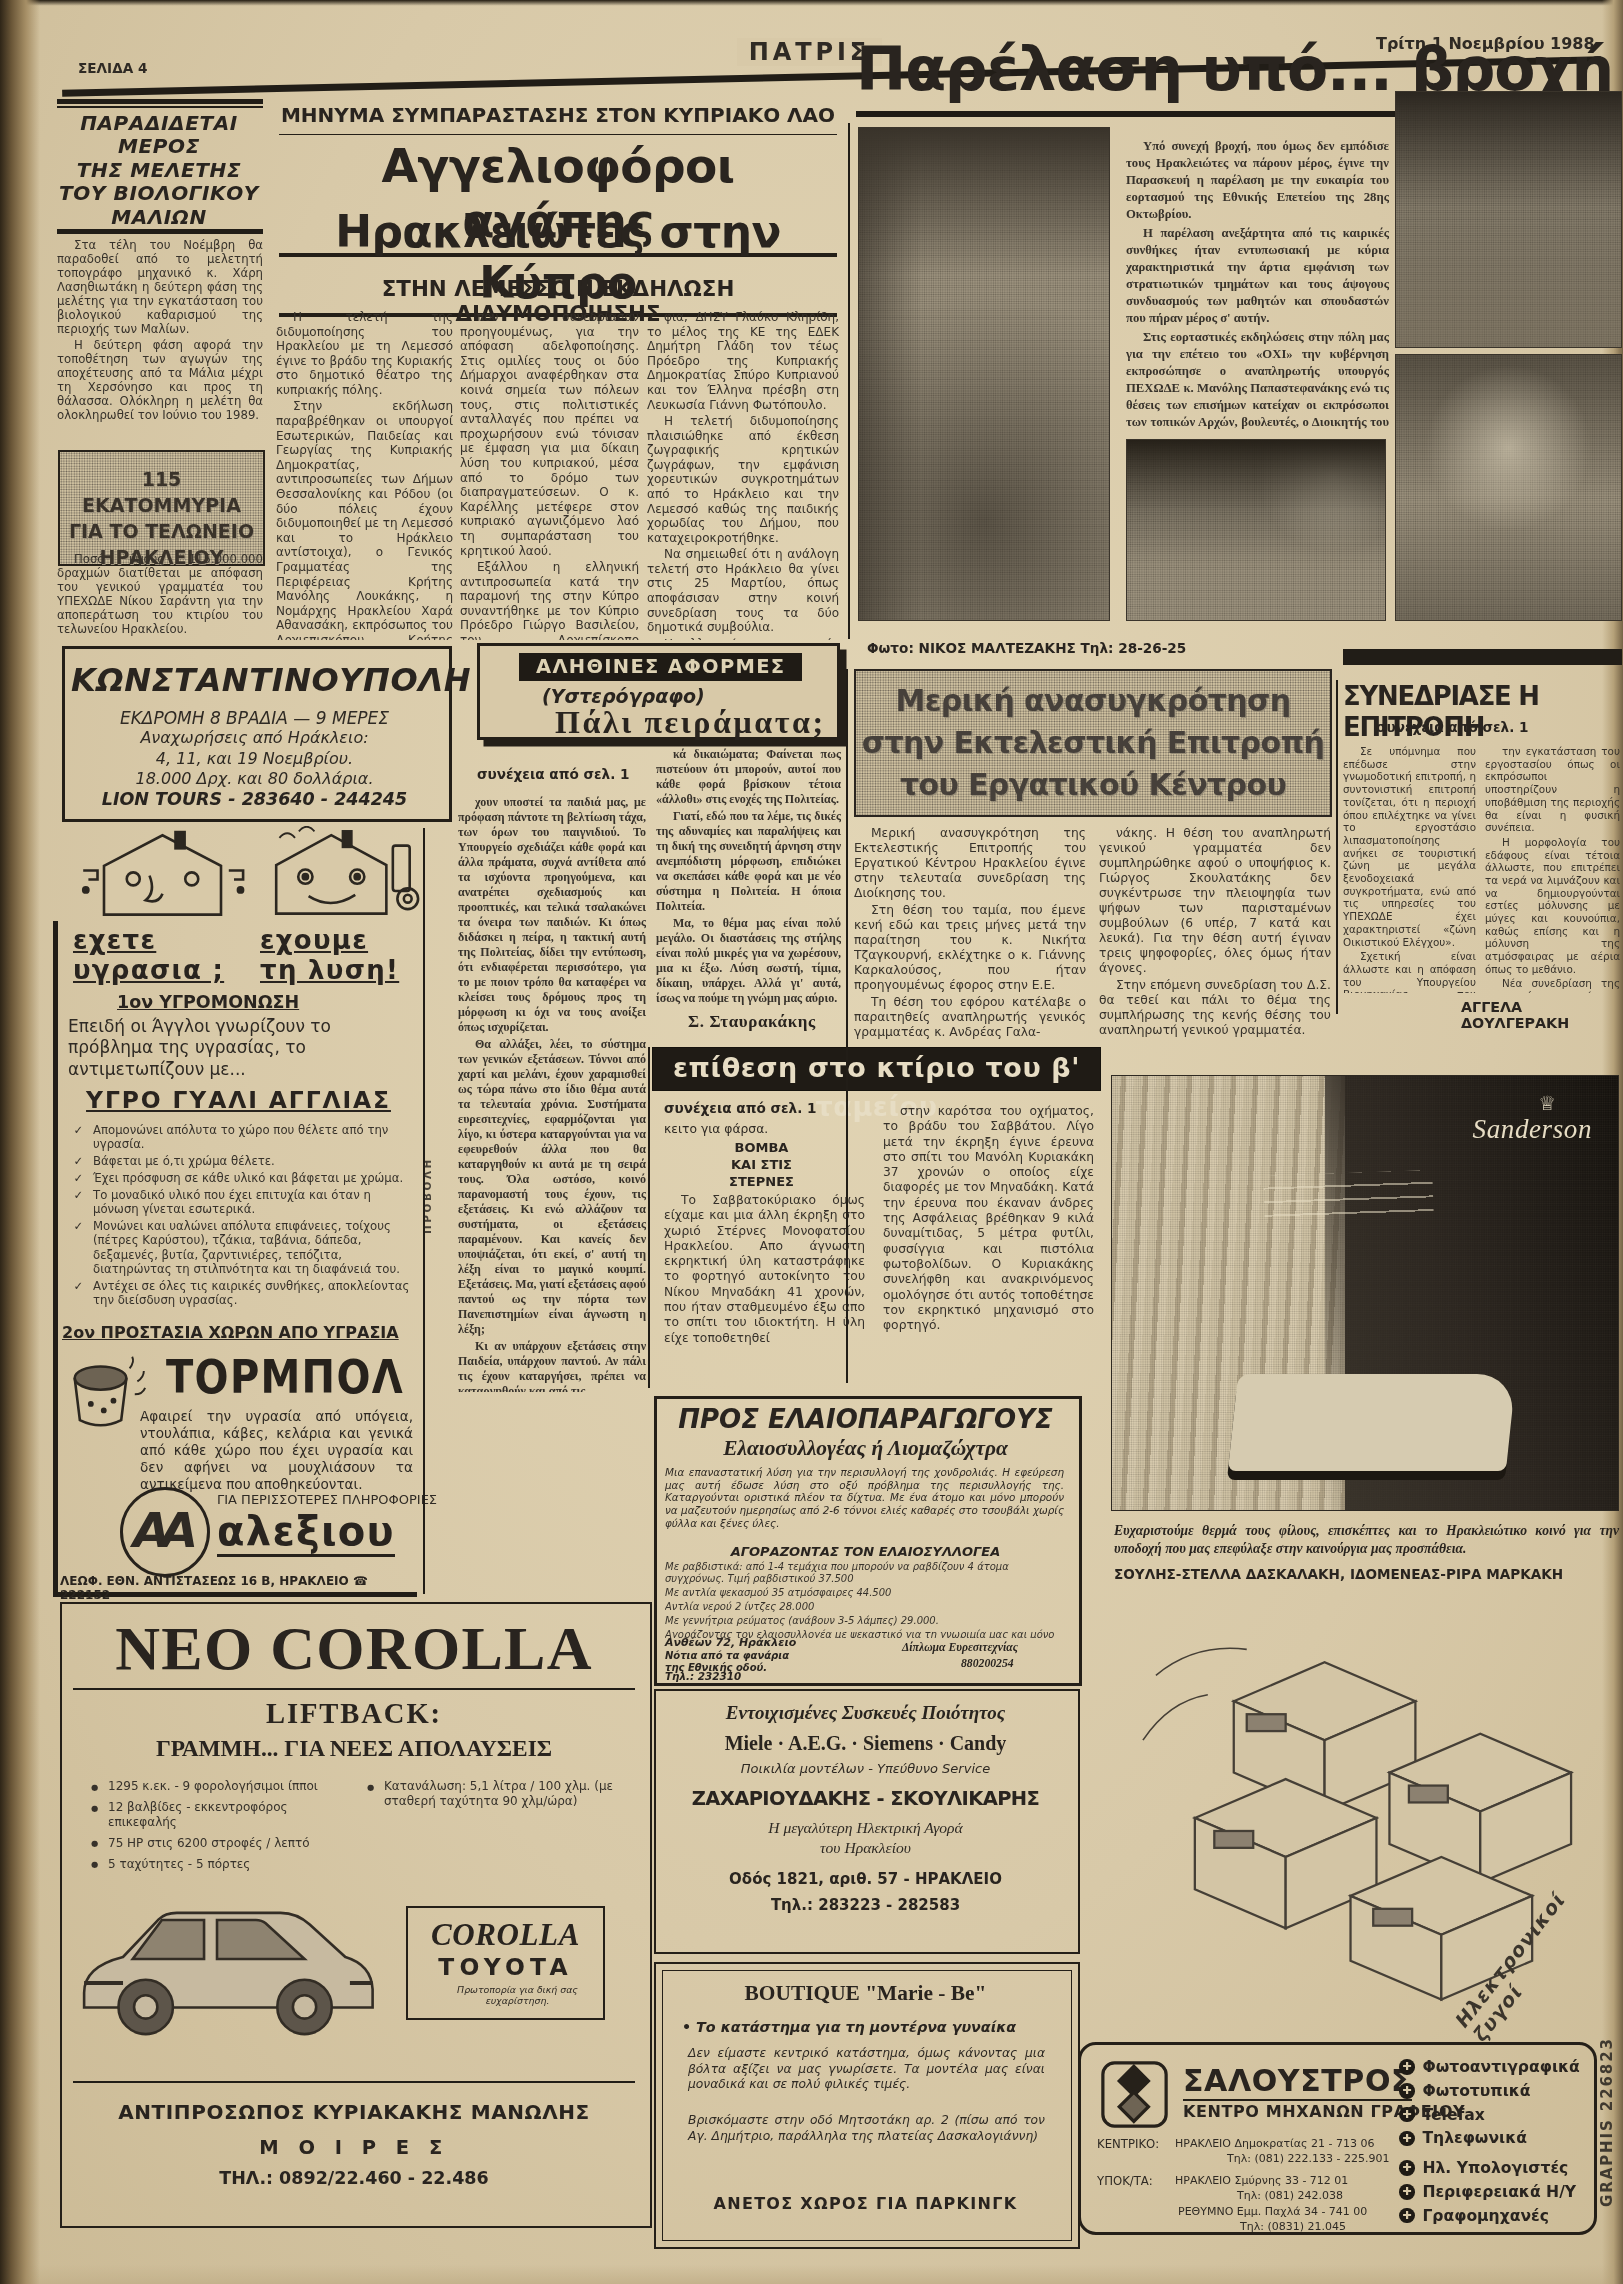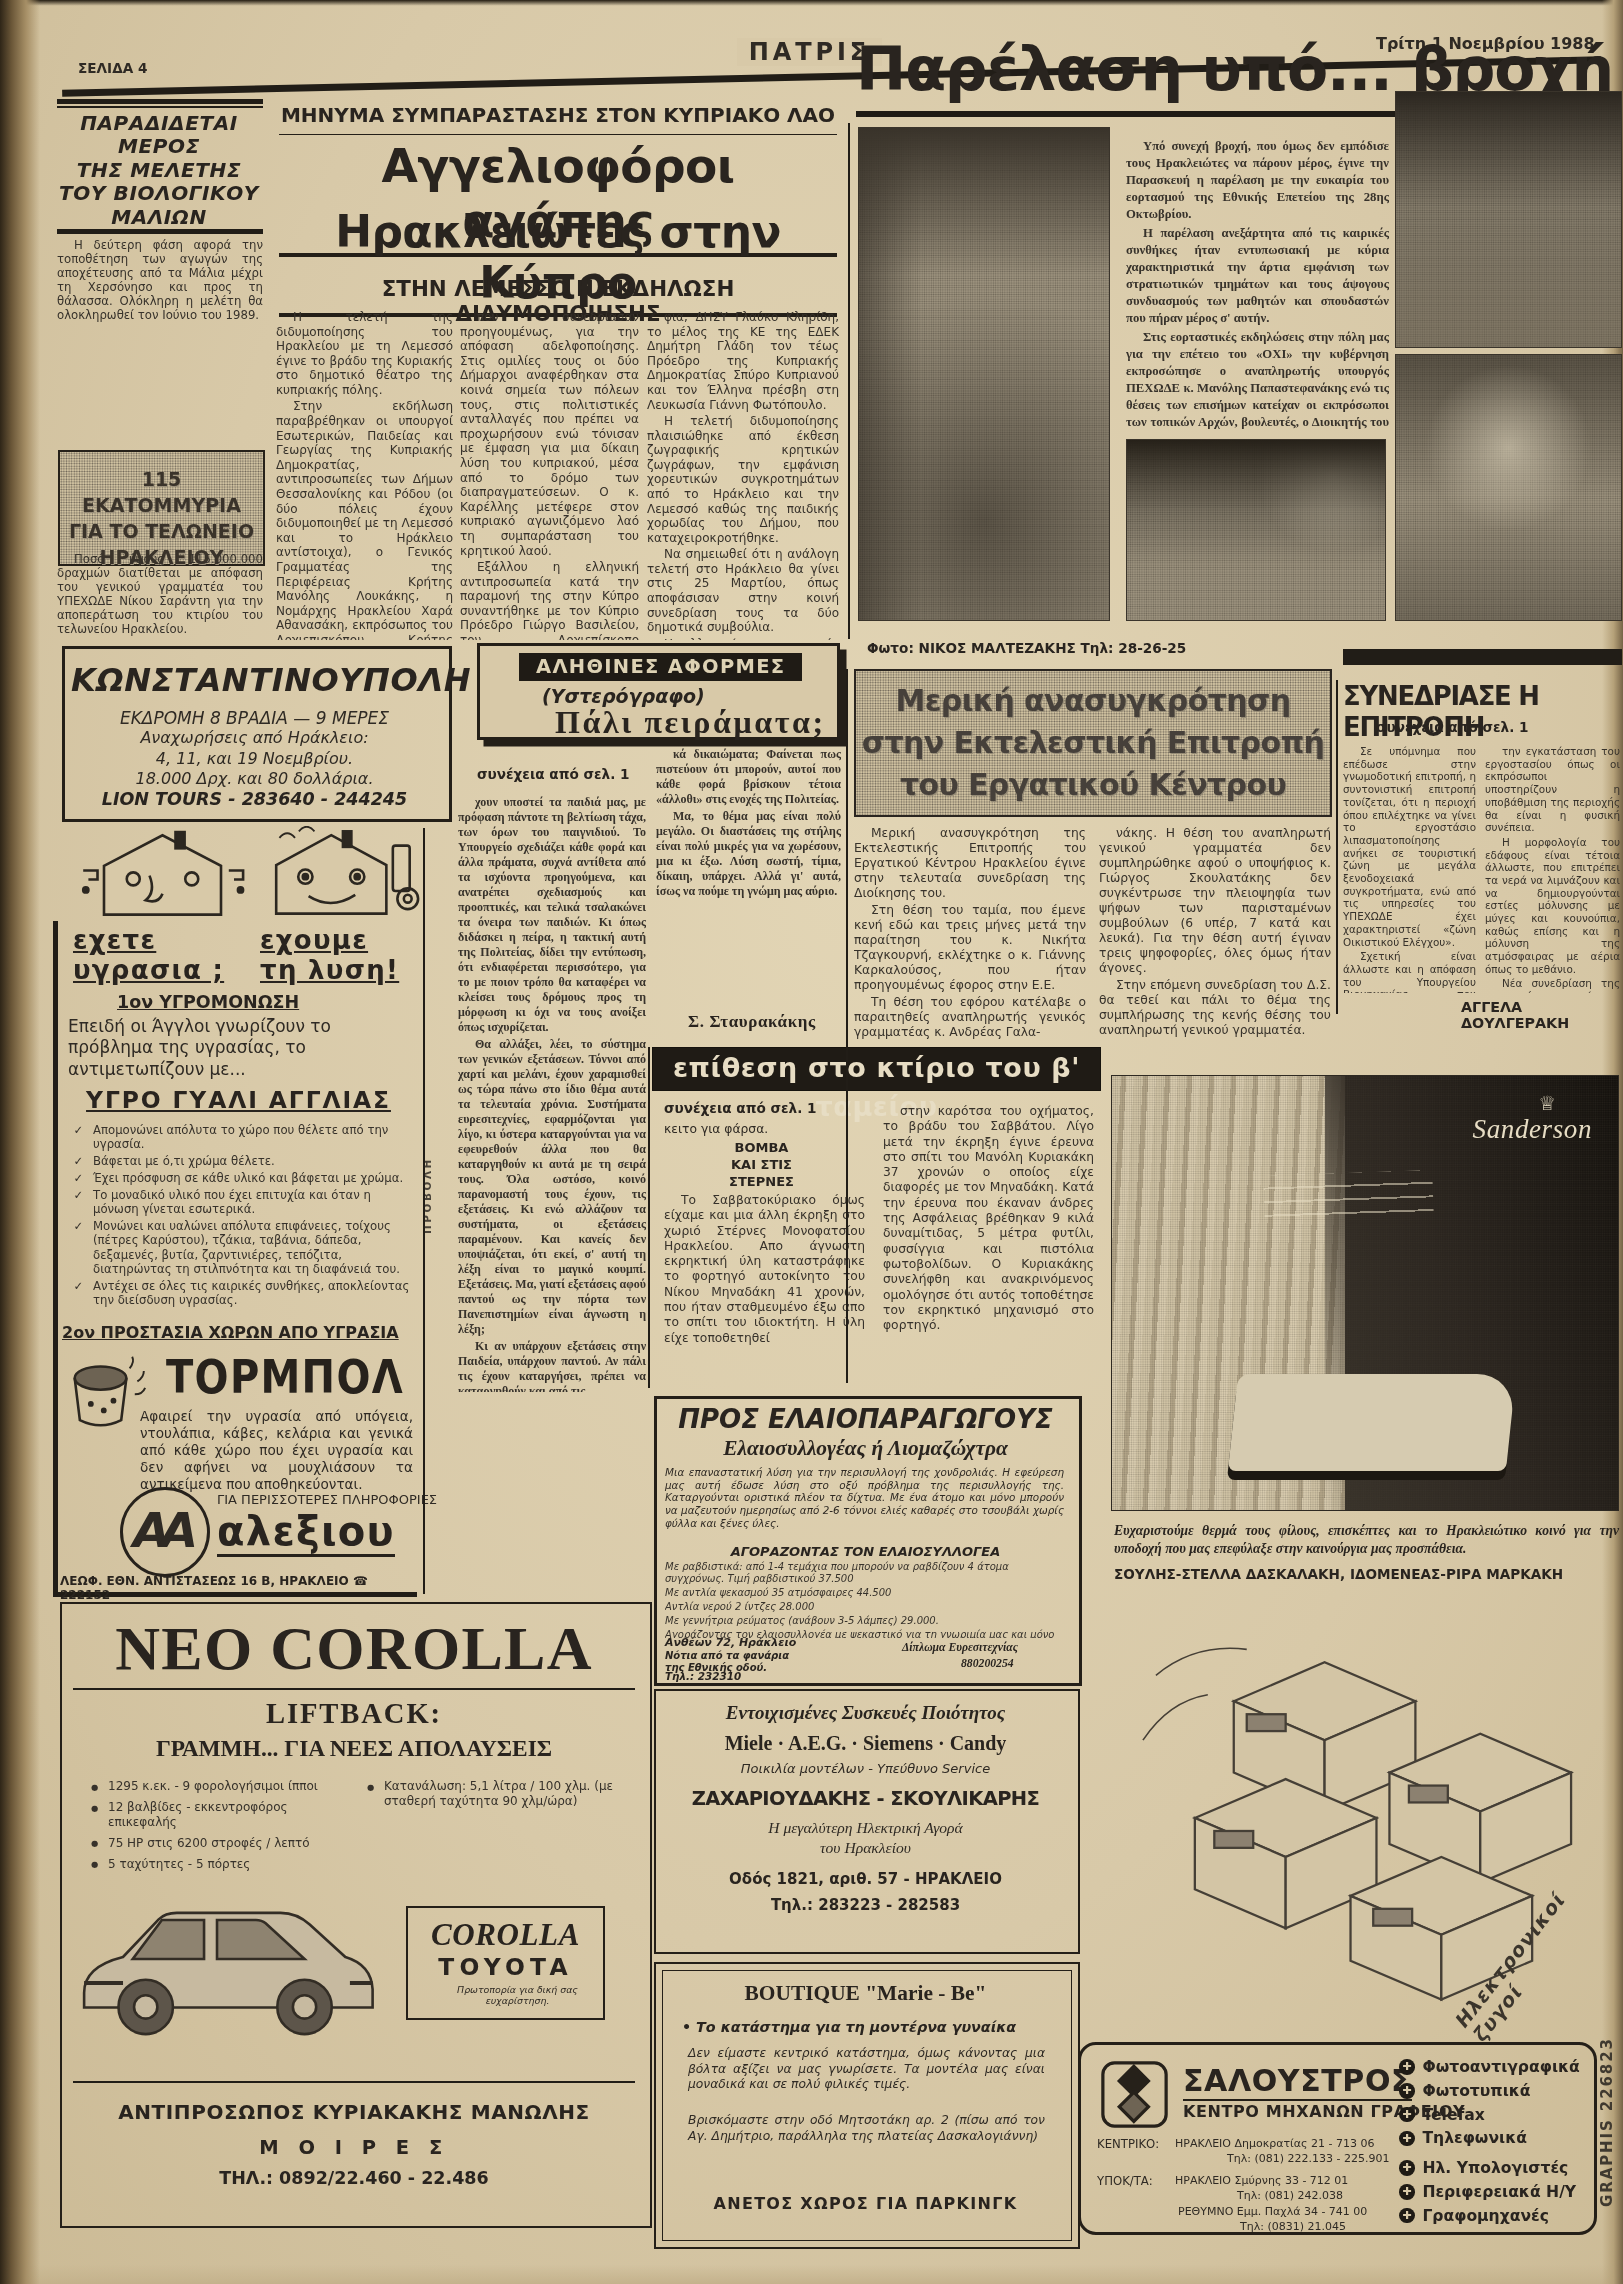--- a/index.html
+++ b/index.html
@@ -49,20 +49,21 @@
   <section>
     <div class="a rule" style="left:57px;top:99px;width:206px;height:4.5px;"></div>
     <div class="a rule" style="left:57px;top:106px;width:206px;height:1.9px;"></div>
     <div class="a b ctr prelines" style="left:52px;top:112px;width:214px;font-size:20px;line-height:23.4px;letter-spacing:0.6px;font-style:italic;">ΠΑΡΑΔΙΔΕΤΑΙ
 ΜΕΡΟΣ
 ΤΗΣ ΜΕΛΕΤΗΣ
 ΤΟΥ ΒΙΟΛΟΓΙΚΟΥ
 ΜΑΛΙΩΝ</div>
     <div class="a rule" style="left:57px;top:229px;width:206px;height:4.5px;"></div>
     <div class="a body" style="left:57px;top:238px;width:206px;height:192px;font-size:11.7px;line-height:14px;">
+        <p>Στα τέλη του Νοέμβρη θα παραδοθεί από το μελετητή τοπογράφο μηχανικό κ. Χάρη Λασηθιωτάκη η δεύτερη φάση της μελέτης για την εγκατάσταση του βιολογικού καθαρισμού της περιοχής των Μαλίων.</p>
         <p>Η δεύτερη φάση αφορά την τοποθέτηση των αγωγών της αποχέτευσης από τα Μάλια μέχρι τη Χερσόνησο και προς τη θάλασσα. Ολόκληρη η μελέτη θα ολοκληρωθεί τον Ιούνιο του 1989.</p>
       </div>
     <div class="a halftone boxed ctr" style="left:58px;top:434px;width:203px;height:112px;">
       <div class="b prelines" style="margin-top:14.3px;font-size:19px;line-height:26px;color:#3a332a;text-shadow:0.6px 0.6px 0 #9a8f7a;">115 ΕΚΑΤΟΜΜΥΡΙΑ
 ΓΙΑ ΤΟ ΤΕΛΩΝΕΙΟ
 ΗΡΑΚΛΕΙΟΥ</div>
     </div>
     <div class="a body" style="left:57px;top:552px;width:206px;height:87px;font-size:11.7px;line-height:14px;">
         <p>Ποσό ύψους 115.000.000 δραχμών διατίθεται με απόφαση του γενικού γραμματέα του ΥΠΕΧΩΔΕ Νίκου Σαράντη για την αποπεράτωση του κτιρίου του τελωνείου Ηρακλείου.</p>
       </div>
@@ -212,20 +213,21 @@
       <div class="b serif" style="font-size:32px;margin:1.3px 0 0 75px;letter-spacing:2.6px;position:relative;top:-3.9px;">Πάλι πειράματα;</div>
     </div>
     <div class="a b" style="left:477px;top:766px;font-size:13.6px;">συνέχεια από σελ. 1</div>
     <div class="a body serif serif600" style="left:458px;top:795px;width:188px;height:597px;font-size:12px;line-height:15px;">
         <p>χουν υποστεί τα παιδιά μας, με πρόφαση πάντοτε τη βελτίωση τάχα, των όρων του παιγνιδιού. Το Υπουργείο σχεδιάζει κάθε φορά και άλλα πράματα, συχνά αντίθετα από τα ισχύοντα προηγούμενα, και ανατρέπει σχεδιασμούς και προοπτικές, και τελικά τσαλακώνει τα όνειρα των παιδιών. Κι όπως διδάσκει η πείρα, η τακτική αυτή της Πολιτείας, δίδει την εντύπωση, ότι ενδιαφέρεται περισσότερο, για το με ποιον τρόπο θα καταφέρει να κλείσει τους δρόμους προς τη μόρφωση κι όχι να τους ανοίξει όπως ισχυρίζεται.</p>
         <p>Θα αλλάξει, λέει, το σύστημα των γενικών εξετάσεων. Τόννοι από χαρτί και μελάνι, έχουν χαραμισθεί ως τώρα πάνω στο ίδιο θέμα αυτά τα τελευταία χρόνια. Συστήματα ευρεσιτεχνίες, εφαρμόζονται για λίγο, κι ύστερα καταργούνται για να εφευρεθούν άλλα που θα καταργηθούν κι αυτά με τη σειρά τους. Όλα ωστόσο, κοινό παρανομαστή τους έχουν, τις εξετάσεις. Κι ενώ αλλάζουν τα συστήματα, οι εξετάσεις παραμένουν. Και κανείς δεν υποψιάζεται, ότι εκεί, σ' αυτή τη λέξη είναι το μαγικό κουμπί. Εξετάσεις. Μα, γιατί εξετάσεις αφού παντού ως την πόρτα των Πανεπιστημίων είναι άγνωστη η λέξη;</p>
         <p>Κι αν υπάρχουν εξετάσεις στην Παιδεία, υπάρχουν παντού. Αν πάλι τις έχουν καταργήσει, πρέπει να καταργηθούν και από τις</p>
       </div>
     <div class="a body serif serif600" style="left:656px;top:747px;width:185px;height:260px;font-size:12px;line-height:15px;">
         <p>κά δικαιώματα; Φαίνεται πως πιστεύουν ότι μπορούν, αυτοί που κάθε φορά βρίσκουν τέτοια «άλλοθι» στις ενοχές της Πολιτείας.</p>
+        <p>Γιατί, εδώ που τα λέμε, τις δικές της αδυναμίες και παραλήψεις και τη δική της συνειδητή άρνηση στην ανεμπόδιστη μόρφωση, επιδιώκει να σκεπάσει κάθε φορά και με νέο σύστημα η Πολιτεία. Η όποια Πολιτεία.</p>
         <p>Μα, το θέμα μας είναι πολύ μεγάλο. Οι διαστάσεις της στήλης είναι πολύ μικρές για να χωρέσουν, μια κι έξω. Λύση σωστή, τίμια, δίκαιη, υπάρχει. Αλλά γι' αυτά, ίσως να πούμε τη γνώμη μας αύριο.</p>
       </div>
     <div class="a b serif" style="left:688px;top:1012px;font-size:17px;letter-spacing:0.6px;">Σ. Σταυρακάκης</div>
   </section>
 
   <section>
     <div class="a" style="left:652px;top:1047px;width:447px;height:42px;background:#1f1b15;border:1.9px solid #16130e;">
       <div class="wht b ctr" style="font-size:27px;line-height:39px;letter-spacing:0.6px;">επίθεση στο κτίριο του β' ταμείου</div>
     </div>
     <div class="a b" style="left:664px;top:1100px;font-size:13.6px;">συνέχεια από σελ. 1</div>

